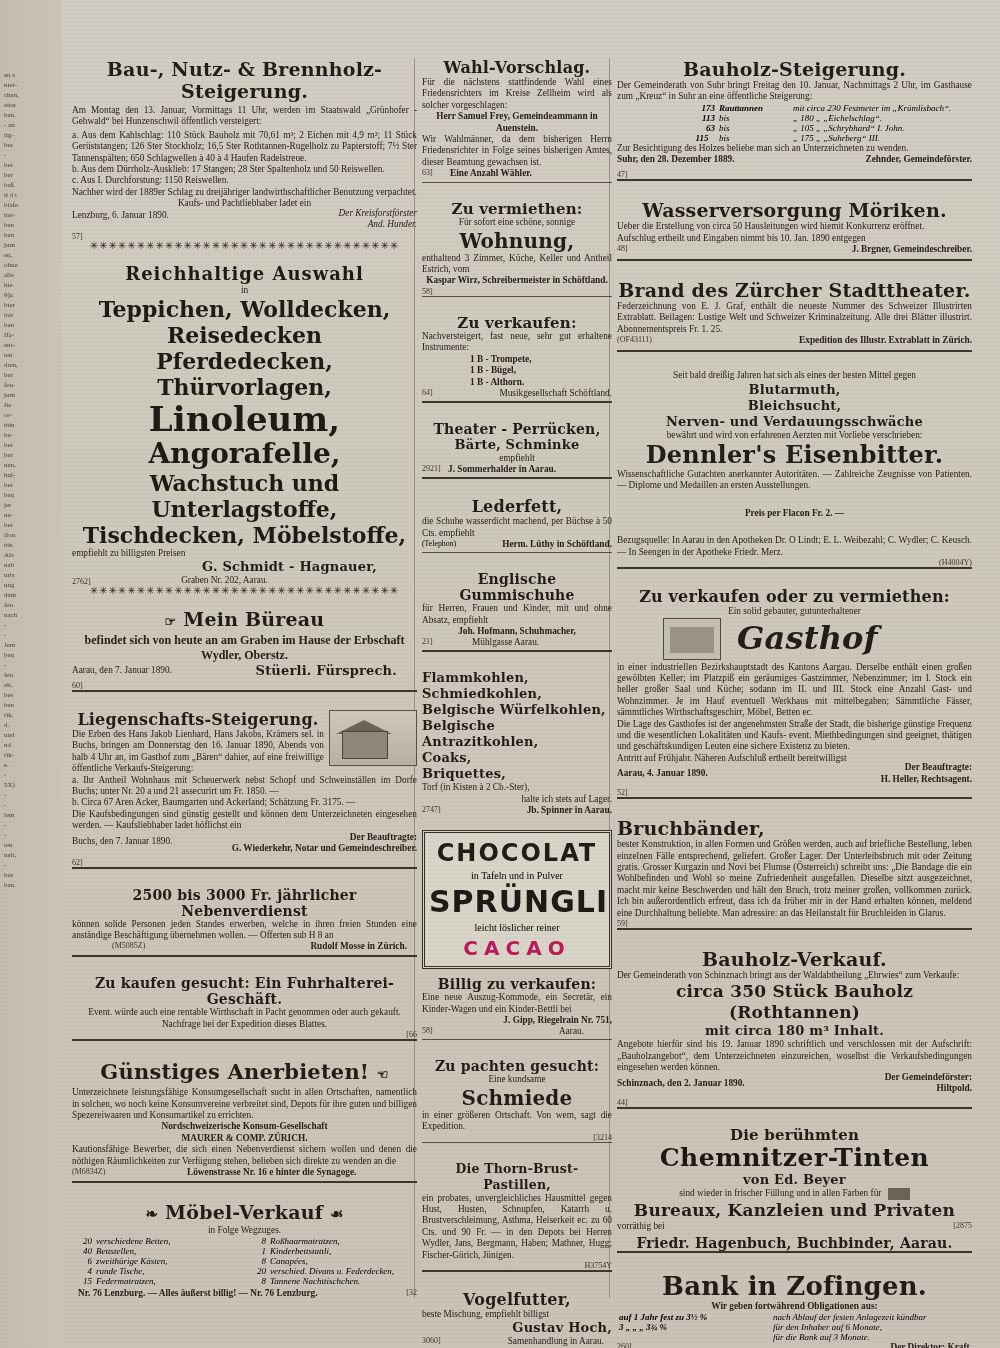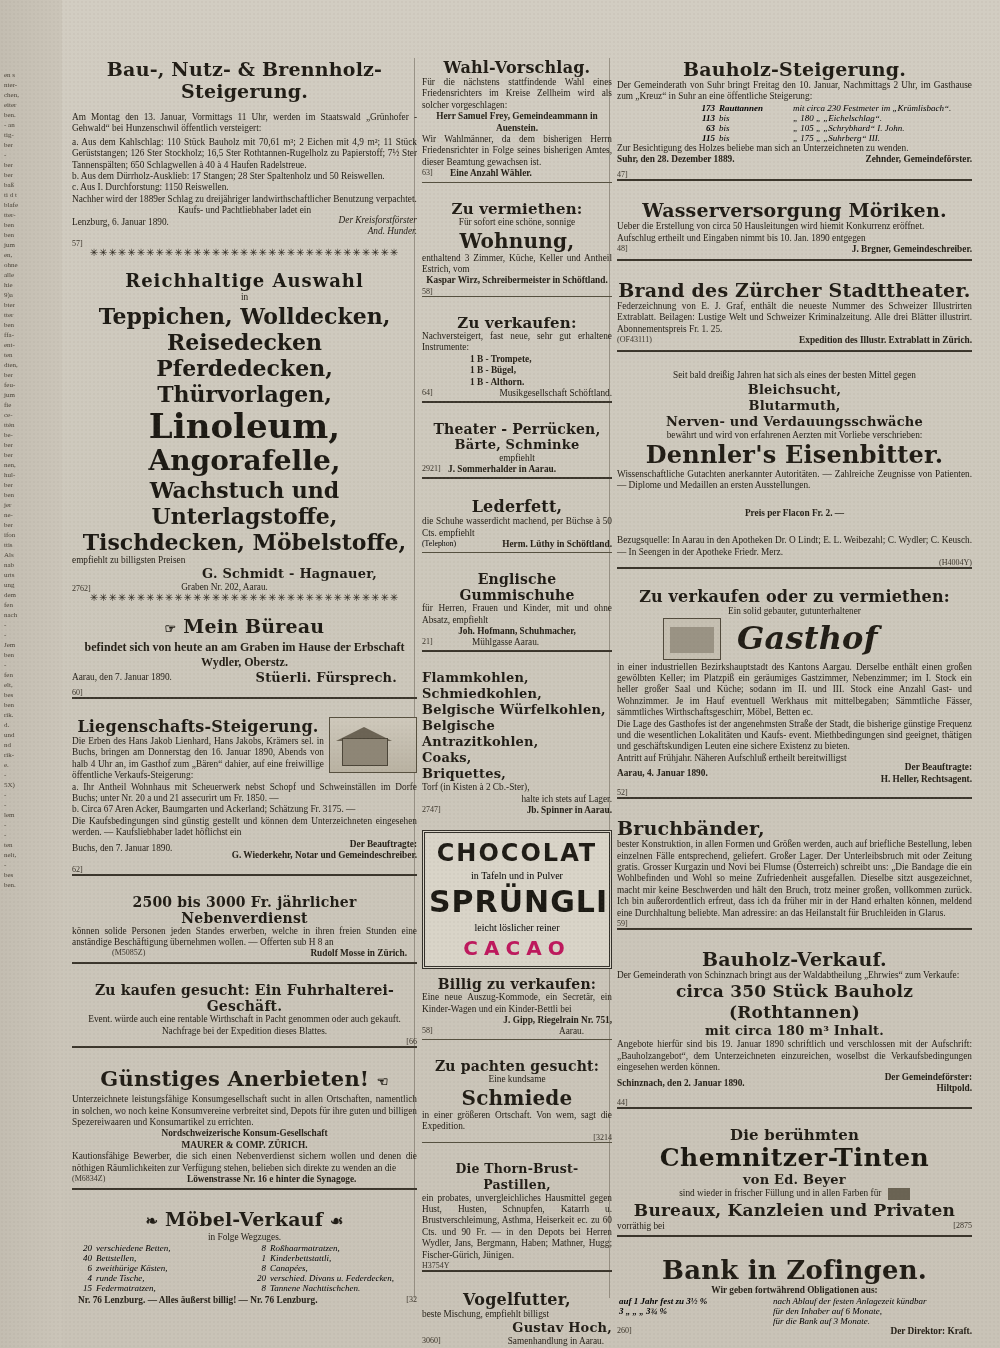--- a/index.html
+++ b/index.html
@@ -164,21 +164,21 @@
     </div>
 
   <div class="frame">
     <div class="vrule" style="left:352px"></div>
     <div class="vrule" style="left:547px"></div>
 
     <div class="col c1">
 
       <div class="ad">
         <div class="hd h1">Bau-, Nutz- &amp; Brennholz-Steigerung.</div>
-        <div class="body" style="margin-top:10px">Am Montag den 13. Januar, Vormittags 11 Uhr, werden im Staatswald „Grünhofer - Gehwald“ bei Hunzenschwil öffentlich versteigert:</div>
+        <div class="body" style="margin-top:3px">Am Montag den 13. Januar, Vormittags 11 Uhr, werden im Staatswald „Grünhofer - Gehwald“ bei Hunzenschwil öffentlich versteigert:</div>
         <div class="body" style="margin-top:2px">a. Aus dem Kahlschlag: 110 Stück Bauholz mit 70,61 m³; 2 Eichen mit 4,9 m²; 11 Stück Gerüststangen; 126 Ster Stockholz; 16,5 Ster Rothtannen-Rugelholz zu Papierstoff; 7½ Ster Tannenspälten; 650 Schlagwellen à 40 à 4 Haufen Radelstreue.</div>
         <div class="body">b. Aus dem Dürrholz-Ausklieb: 17 Stangen; 28 Ster Spaltenholz und 50 Reiswellen.</div>
         <div class="body">c. Aus I. Durchforstung: 1150 Reiswellen.</div>
         <div class="body">Nachher wird der 1889er Schlag zu dreijähriger landwirthschaftlicher Benutzung verpachtet.</div>
         <div class="body ctr">Kaufs- und Pachtliebhaber ladet ein</div>
         <div class="body" style="position:relative;height:22px">
           <span style="position:absolute;left:0;top:0">Lenzburg, 6. Januar 1890.</span>
           <span style="position:absolute;right:0;top:-2px;text-align:right;white-space:pre-line;font-style:italic">Der Kreisforstförster
 And. Hunder.</span>
         </div>
@@ -424,21 +424,21 @@
         <div class="body ctr">Eine kundsame</div>
         <div class="hd" style="font-size:20px;line-height:24px">Schmiede</div>
         <div class="body">in einer größeren Ortschaft. Von wem, sagt die Expedition.</div>
         <div class="num" style="text-align:right">[3214</div>
         <div class="sep"></div>
       </div>
 
       <div class="ad">
         <div class="hd h3" style="font-size:12.5px">Die Thorn-Brust-Pastillen,</div>
         <div class="body">ein probates, unvergleichliches Hausmittel gegen Hust, Husten, Schnupfen, Katarrh u. Brustverschleimung, Asthma, Heiserkeit ec. zu 60 Cts. und 90 Fr. — in den Depots bei Herren Wydler, Jans, Bergmann, Haben; Mathner, Hugg; Fischer-Gürich, Jünigen.</div>
-        <div class="num" style="">H3754Y</div>
+        <div class="num" style="text-align:right">H3754Y</div>
         <div class="sep2"></div>
       </div>
 
       <div class="ad">
         <div class="hd h2">Vogelfutter,</div>
         <div class="body">beste Mischung, empfiehlt billigst</div>
         <div class="hd h3" style="text-align:right">Gustav Hoch,</div>
         <div style="position:relative;height:13px">
           <span class="num" style="position:absolute;left:0">3060]</span>
           <span class="body" style="position:absolute;right:8px">Samenhandlung in Aarau.</span>
@@ -464,21 +464,21 @@
                 <td class="b" style="text-align:right">113</td>
               <td>bis</td>
               <td>„ 180 „ „Eichelschlag“.</td>
               </tr>
           <tr>
                 <td class="b" style="text-align:right">63</td>
               <td>bis</td>
               <td>„ 105 „ „Schrybhard“ I. John.</td>
               </tr>
           <tr>
-                <td class="b" style="text-align:right">115</td>
+                <td class="b" style="text-align:center">115</td>
               <td>bis</td>
               <td>„ 175 „ „Suhrberg“ III.</td>
               </tr>
         </tbody>
           </table>
         <div class="body">Zur Besichtigung des Holzes beliebe man sich an Unterzeichneten zu wenden.</div>
         <div style="position:relative;height:16px">
           <span class="body b" style="position:absolute;left:0">Suhr, den 28. Dezember 1889.</span>
           <span class="body b" style="position:absolute;right:0">Zehnder, Gemeindeförster.</span>
         </div>
@@ -502,22 +502,22 @@
         <div class="body">Federzeichnung von E. J. Graf, enthält die neueste Nummer des Schweizer Illustrirten Extrablatt. Beilagen: Lustige Welt und Schweizer Kriminalzeitung. Alle drei Blätter illustrirt. Abonnementspreis Fr. 1. 25.</div>
         <div style="position:relative;height:15px">
           <span class="num" style="position:absolute;left:0">(OF43111)</span>
           <span class="body b" style="position:absolute;right:0">Expedition des Illustr. Extrablatt in Zürich.</span>
         </div>
         <div class="sep2"></div>
       </div>
 
       <div class="ad">
         <div class="body ctr">Seit bald dreißig Jahren hat sich als eines der besten Mittel gegen</div>
+        <div class="hd h3">Blutarmuth,</div>
         <div class="hd h3">Bleichsucht,</div>
-        <div class="hd h3">Blutarmuth,</div>
         <div class="hd h3">Nerven- und Verdauungsschwäche</div>
         <div class="body ctr">bewährt und wird von erfahrenen Aerzten mit Vorliebe verschrieben:</div>
         <div class="hd" style="font-size:24px;line-height:28px">Dennler's Eisenbitter.</div>
         <div class="body">Wissenschaftliche Gutachten anerkannter Autoritäten. — Zahlreiche Zeugnisse von Patienten. — Diplome und Medaillen an ersten Ausstellungen.</div>
         <div class="body b ctr" style="margin:16px 0">Preis per Flacon Fr. 2. —</div>
         <div class="body">Bezugsquelle: In Aarau in den Apotheken Dr. O Lindt; E. L. Weibezahl; C. Wydler; C. Keusch. — In Seengen in der Apotheke Friedr. Merz.</div>
         <div class="num" style="text-align:right">(H4004Y)</div>
         <div class="sep2"></div>
       </div>
 
@@ -568,20 +568,21 @@
         <div class="hd h3">von Ed. Beyer</div>
         <div class="body ctr">
           <span>sind wieder in frischer Füllung und in allen Farben für</span>
           <span class="inkblob"></span>
         </div>
         <div class="hd" style="font-size:17px;line-height:21px">Bureaux, Kanzleien und Privaten</div>
         <div style="position:relative;height:14px">
           <span class="body" style="position:absolute;left:0">vorräthig bei</span>
           <span class="num" style="position:absolute;right:0">[2875</span>
         </div>
+        <div class="hd h3" style="font-size:14px">Friedr. Hagenbuch, Buchbinder, Aarau.</div>
         <div class="sep2"></div>
       </div>
 
       <div class="ad">
         <div class="hd" style="font-size:26px;line-height:30px">Bank in Zofingen.</div>
         <div class="body b ctr">Wir geben fortwährend Obligationen aus:</div>
         <table class="tbl">
           <tbody>
               <tr>
                 <td class="b" style="width:150px">auf 1 Jahr fest zu 3½ %</td>

